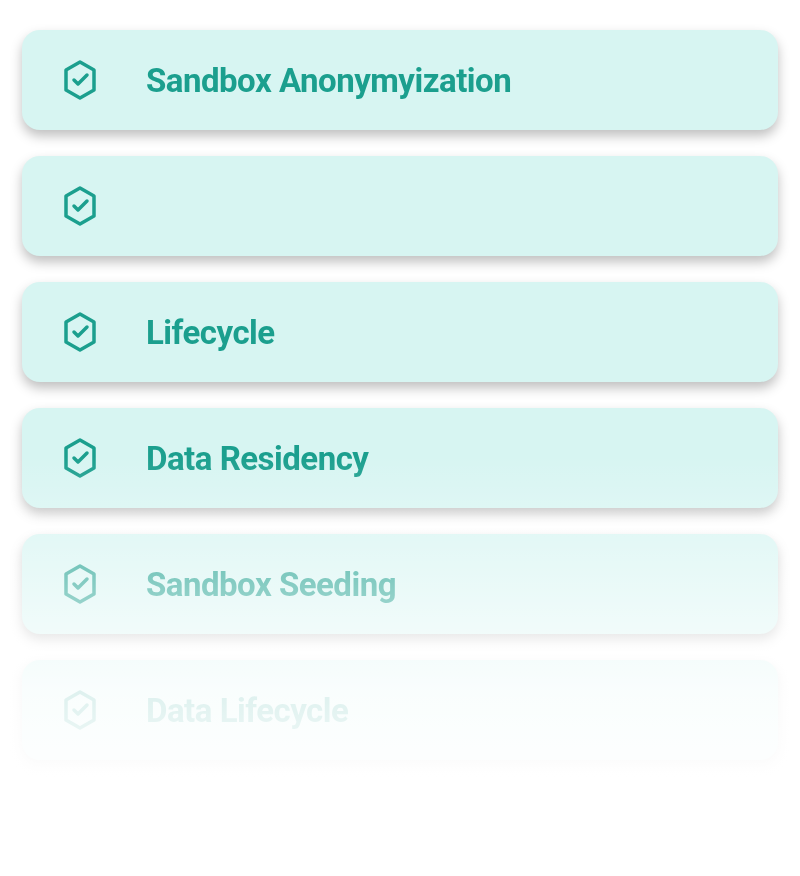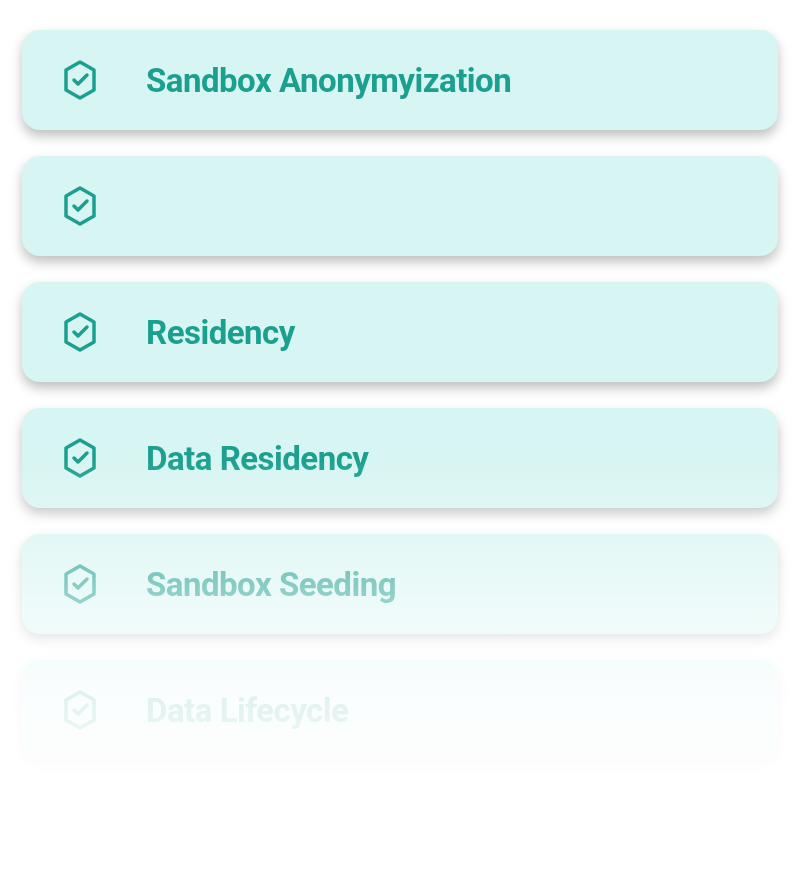--- a/index.html
+++ b/index.html
@@ -105,21 +105,21 @@
     </span>
   </div>
 
   <div class="feature-card">
     <span class="feature-icon">
       <svg class="hexagon-check" viewBox="0 0 44 44">
         <path class="hex" d="M22 4 L36 12 L36 32 L22 40 L8 32 L8 12 Z"></path>
         <path class="check" d="M16 22 L20 26 L29 17"></path>
       </svg>
     </span>
-    <span class="feature-label">Residency</span>
+    <span class="feature-label">Lifecycle</span>
   </div>
 
   <div class="feature-card">
     <span class="feature-icon">
       <svg class="hexagon-check" viewBox="0 0 44 44">
         <path class="hex" d="M22 4 L36 12 L36 32 L22 40 L8 32 L8 12 Z"></path>
         <path class="check" d="M16 22 L20 26 L29 17"></path>
       </svg>
     </span>
     <span class="feature-label">Data Residency</span>

